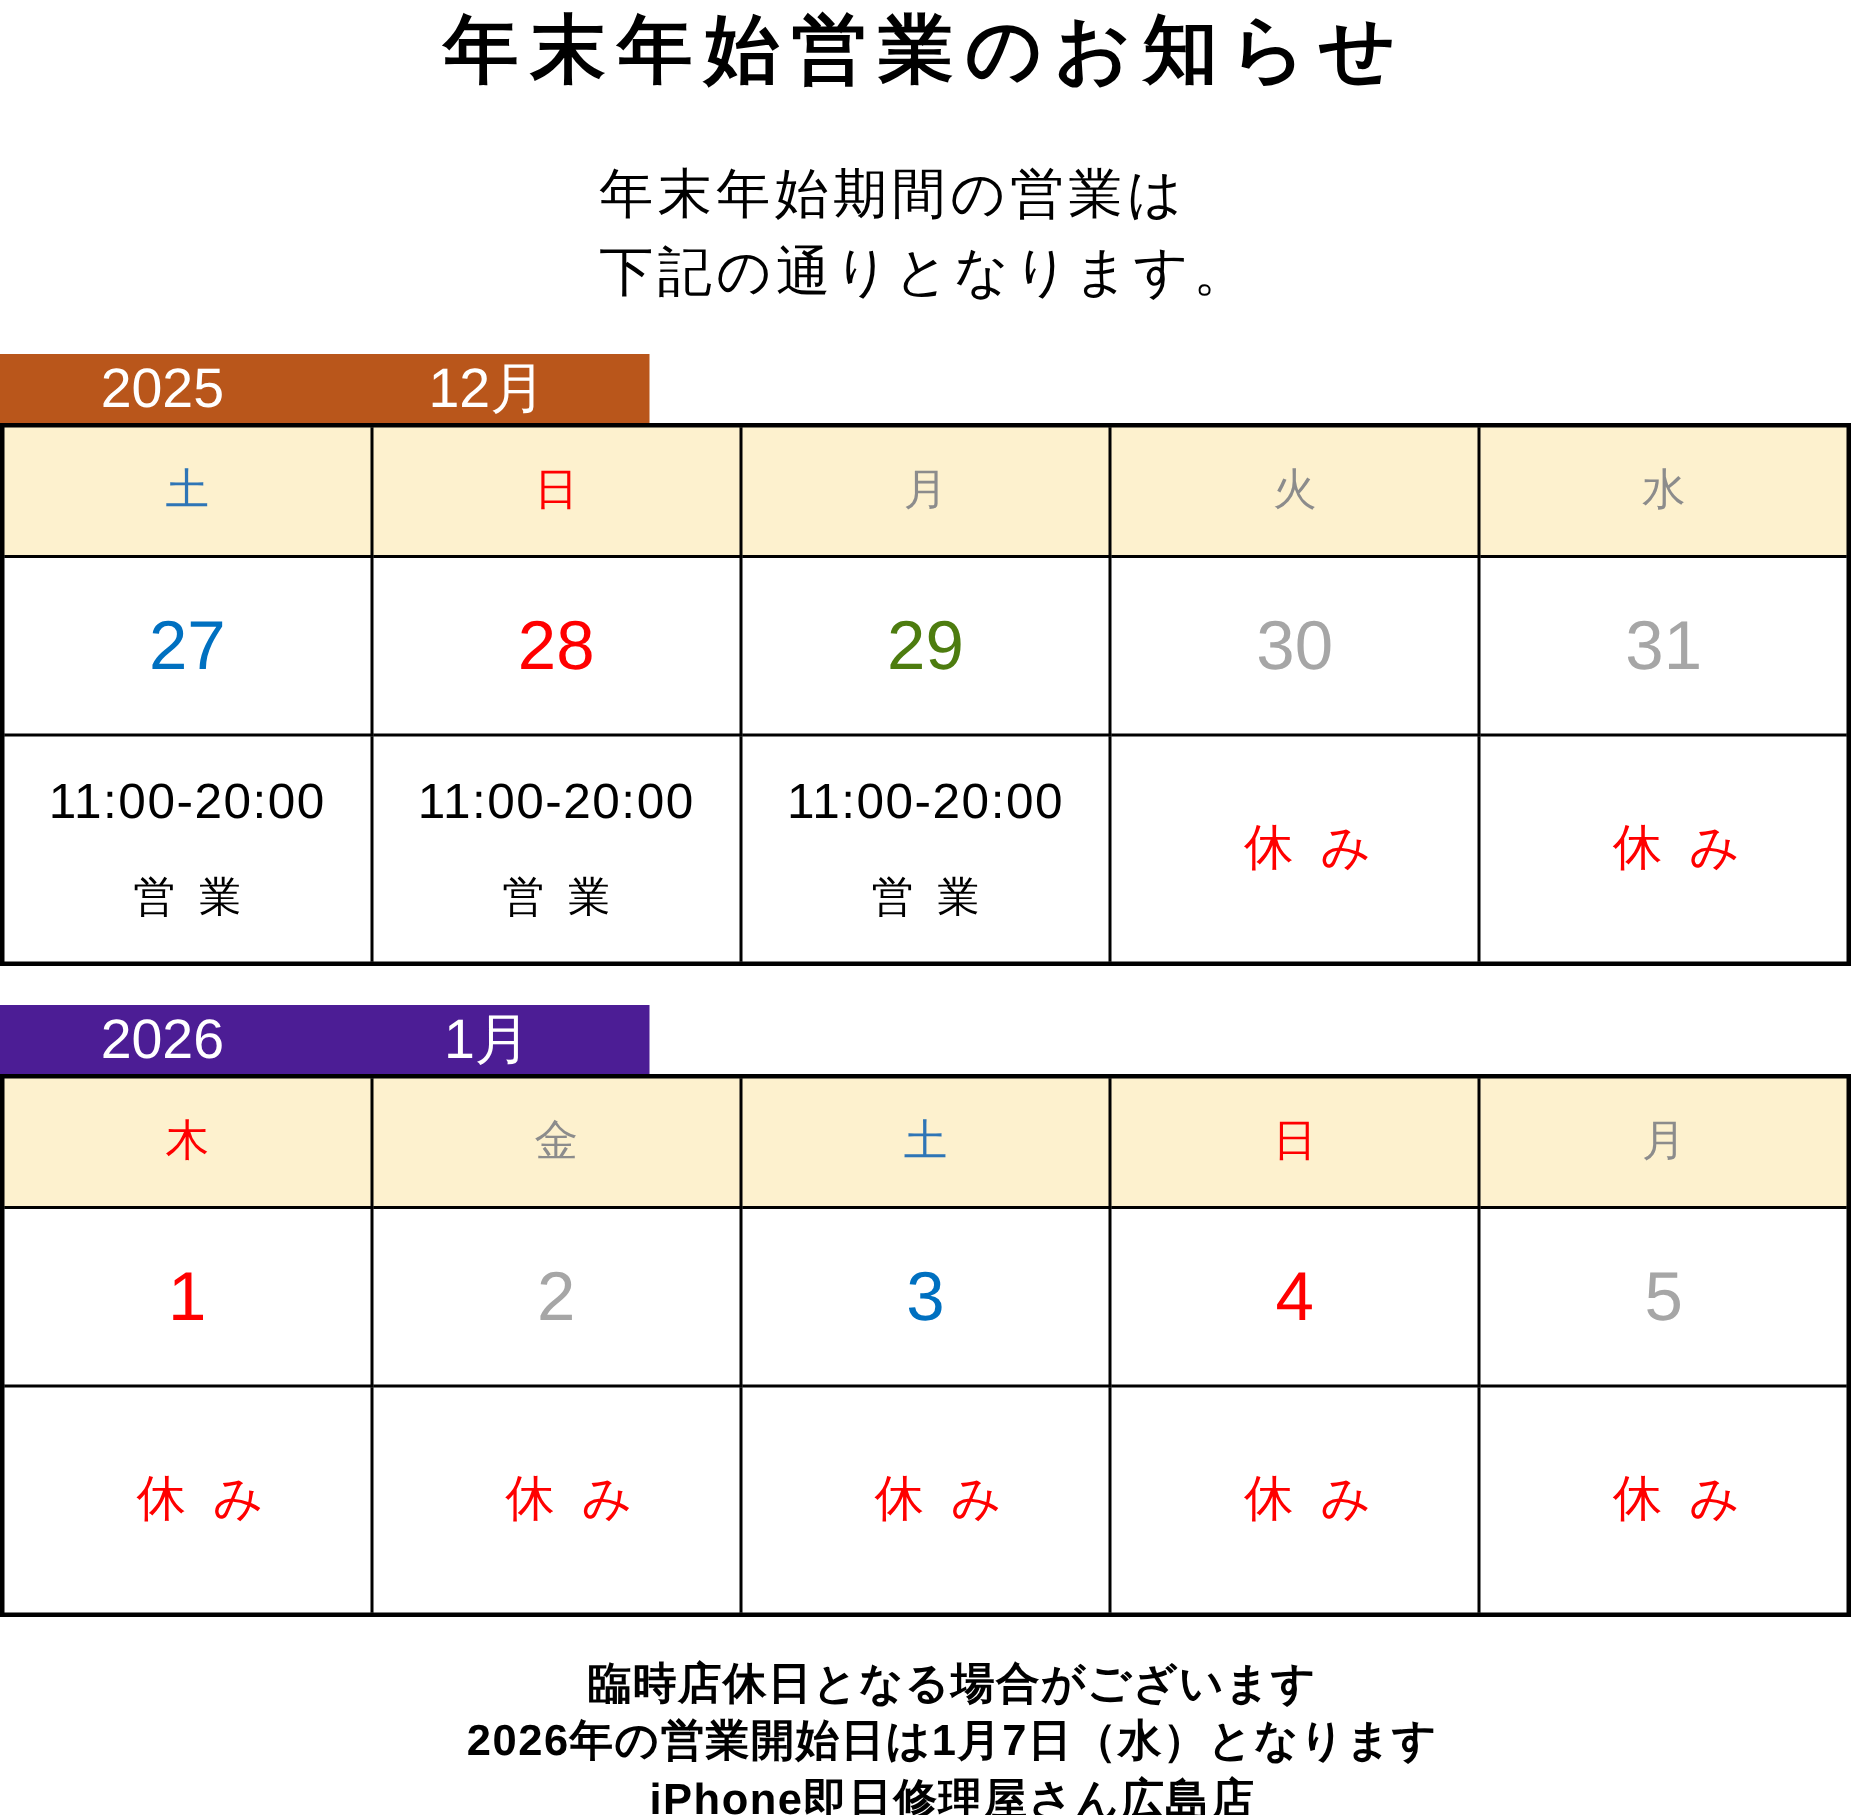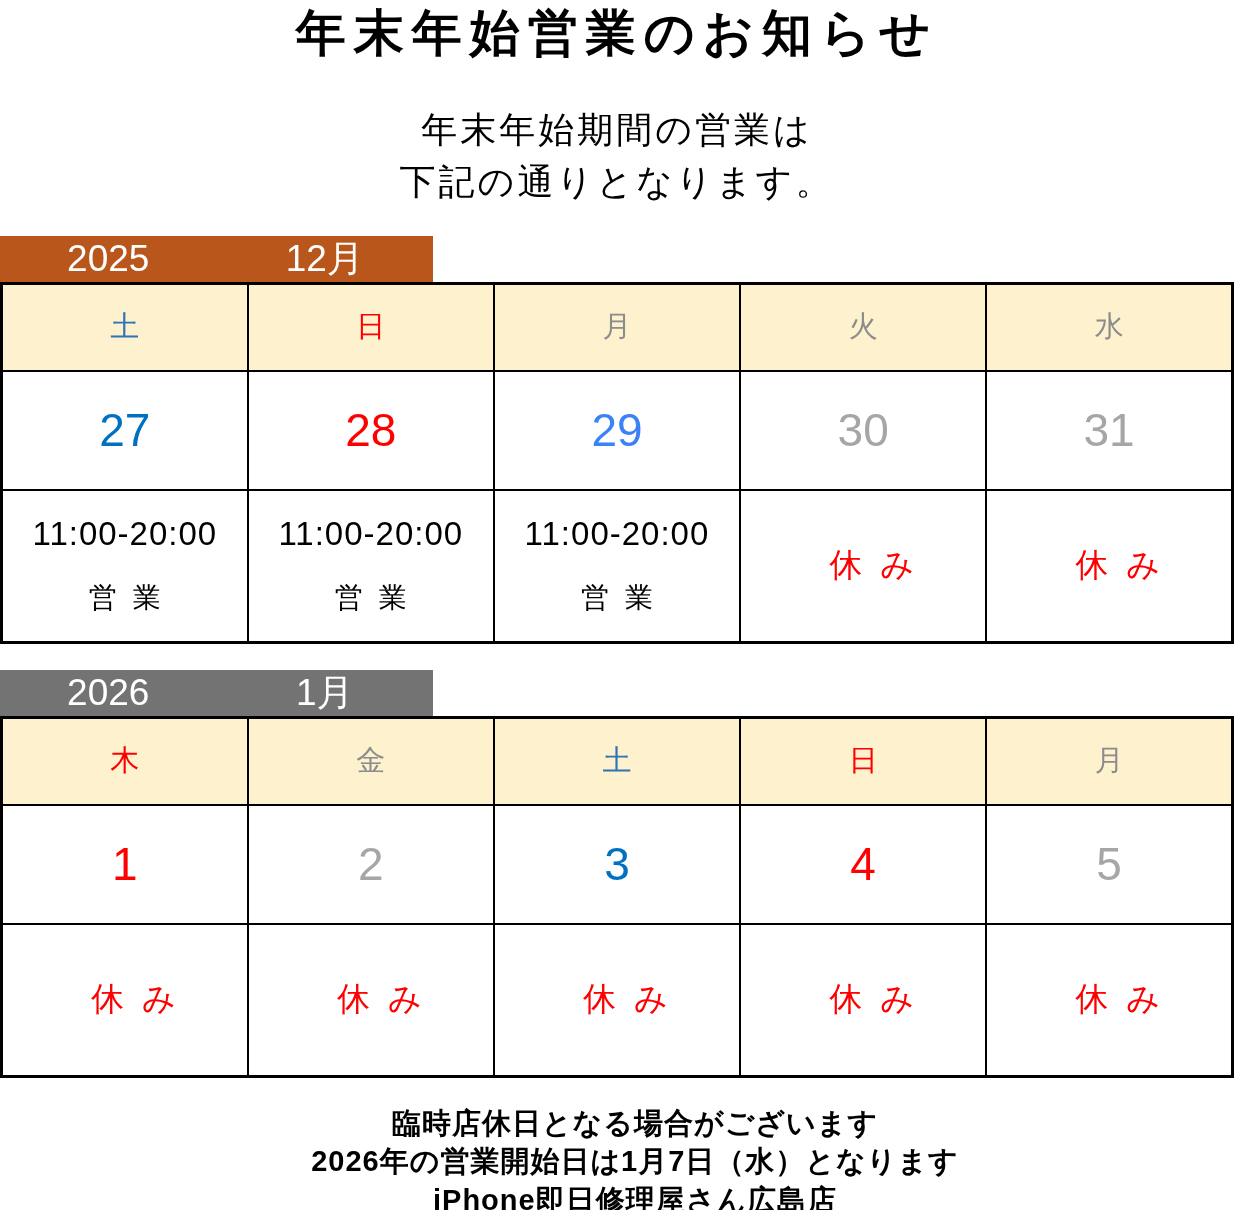--- a/index.html
+++ b/index.html
@@ -22,21 +22,21 @@
     font-weight:bold;
     letter-spacing:8px;
     line-height:1.15;
   }
   .subtitle-wrap{
     text-align:center;
     margin-top:42px;
   }
   .subtitle-inner{
     display:inline-block;
-    text-align:center;
+    text-align:left;
   }
   .subtitle-inner p{
     margin:0;
     font-size:36px;
     line-height:1.45;
     letter-spacing:3px;
   }
   
   .calendar{margin-top:28px;}
   .calendar.second{margin-top:26px;}
@@ -134,21 +134,21 @@
           <tr class="weekday-row">
             <th style="color: rgb(46, 117, 182); background: rgb(253, 241, 206);">土</th>
             <th style="color: rgb(255, 0, 0); background: rgb(253, 241, 206);">日</th>
             <th style="color: rgb(140, 140, 140); background: rgb(253, 241, 206);">月</th>
             <th style="color: rgb(140, 140, 140); background: rgb(253, 241, 206);">火</th>
             <th style="color: rgb(140, 140, 140); background: rgb(253, 241, 206);">水</th>
           </tr>
           <tr class="date-row">
             <td style="color: rgb(0, 112, 192);">27</td>
             <td style="color: rgb(255, 0, 0);">28</td>
-            <td style="color: #3b82f6;">29</td>
+            <td style="color: #4d7c0f;">29</td>
             <td style="color: rgb(166, 166, 166);">30</td>
             <td style="color: rgb(166, 166, 166);">31</td>
           </tr>
           <tr class="status-row">
             <td>
               <div class="hours" style="color: rgb(0, 0, 0);">11:00-20:00</div>
               <div class="open-label" style="color: rgb(0, 0, 0);">営業</div>
             </td>
             <td>
               <div class="hours" style="color: rgb(0, 0, 0);">11:00-20:00</div>
@@ -163,21 +163,21 @@
             </td>
             <td>
               <div class="closed-label" style="color: rgb(255, 0, 0);">休み</div>
             </td>
           </tr>
         </tbody>
     </table>
   </section>
 
   <section class="calendar second">
-    <div class="cal-band" style="background: #737373;">
+    <div class="cal-band" style="background: #4c1d95;">
       <span class="band-year">2026</span>
       <span class="band-month">1月</span>
     </div>
     <table class="cal-table">
       <tbody>
           <tr class="weekday-row">
             <th style="color: rgb(255, 0, 0); background: rgb(253, 241, 206);">木</th>
             <th style="color: rgb(140, 140, 140); background: rgb(253, 241, 206);">金</th>
             <th style="color: rgb(46, 117, 182); background: rgb(253, 241, 206);">土</th>
             <th style="color: rgb(255, 0, 0); background: rgb(253, 241, 206);">日</th>

